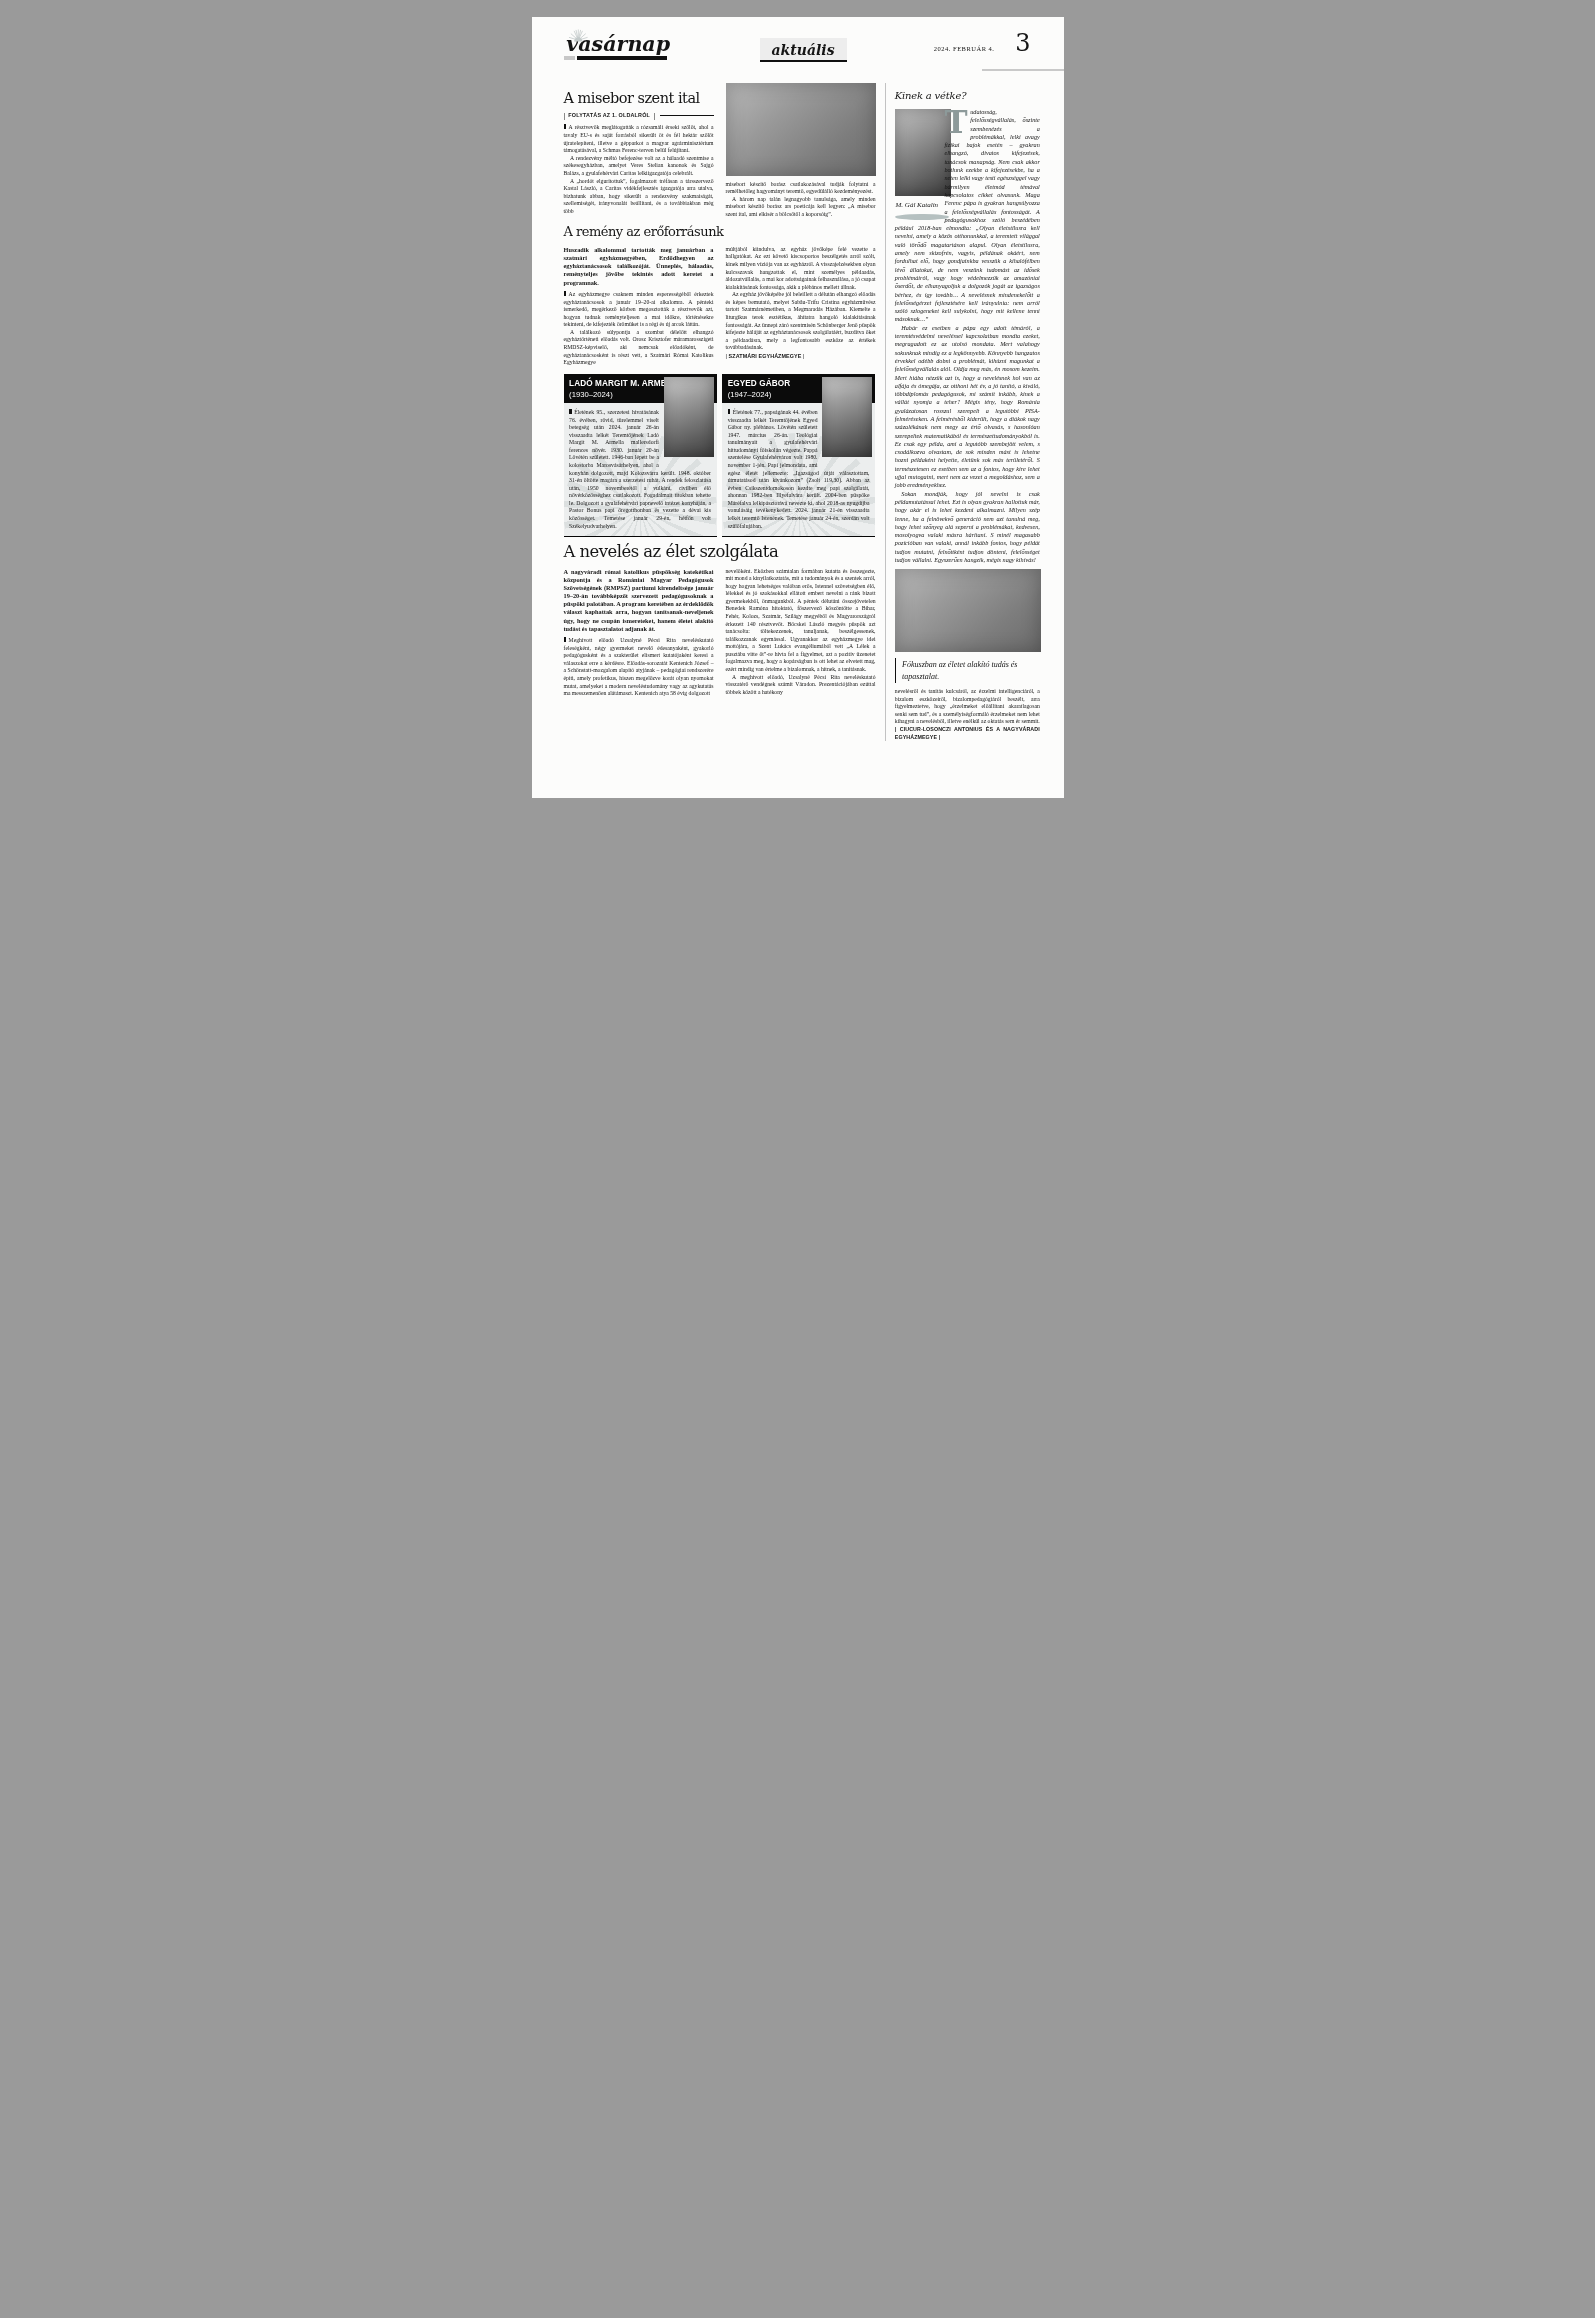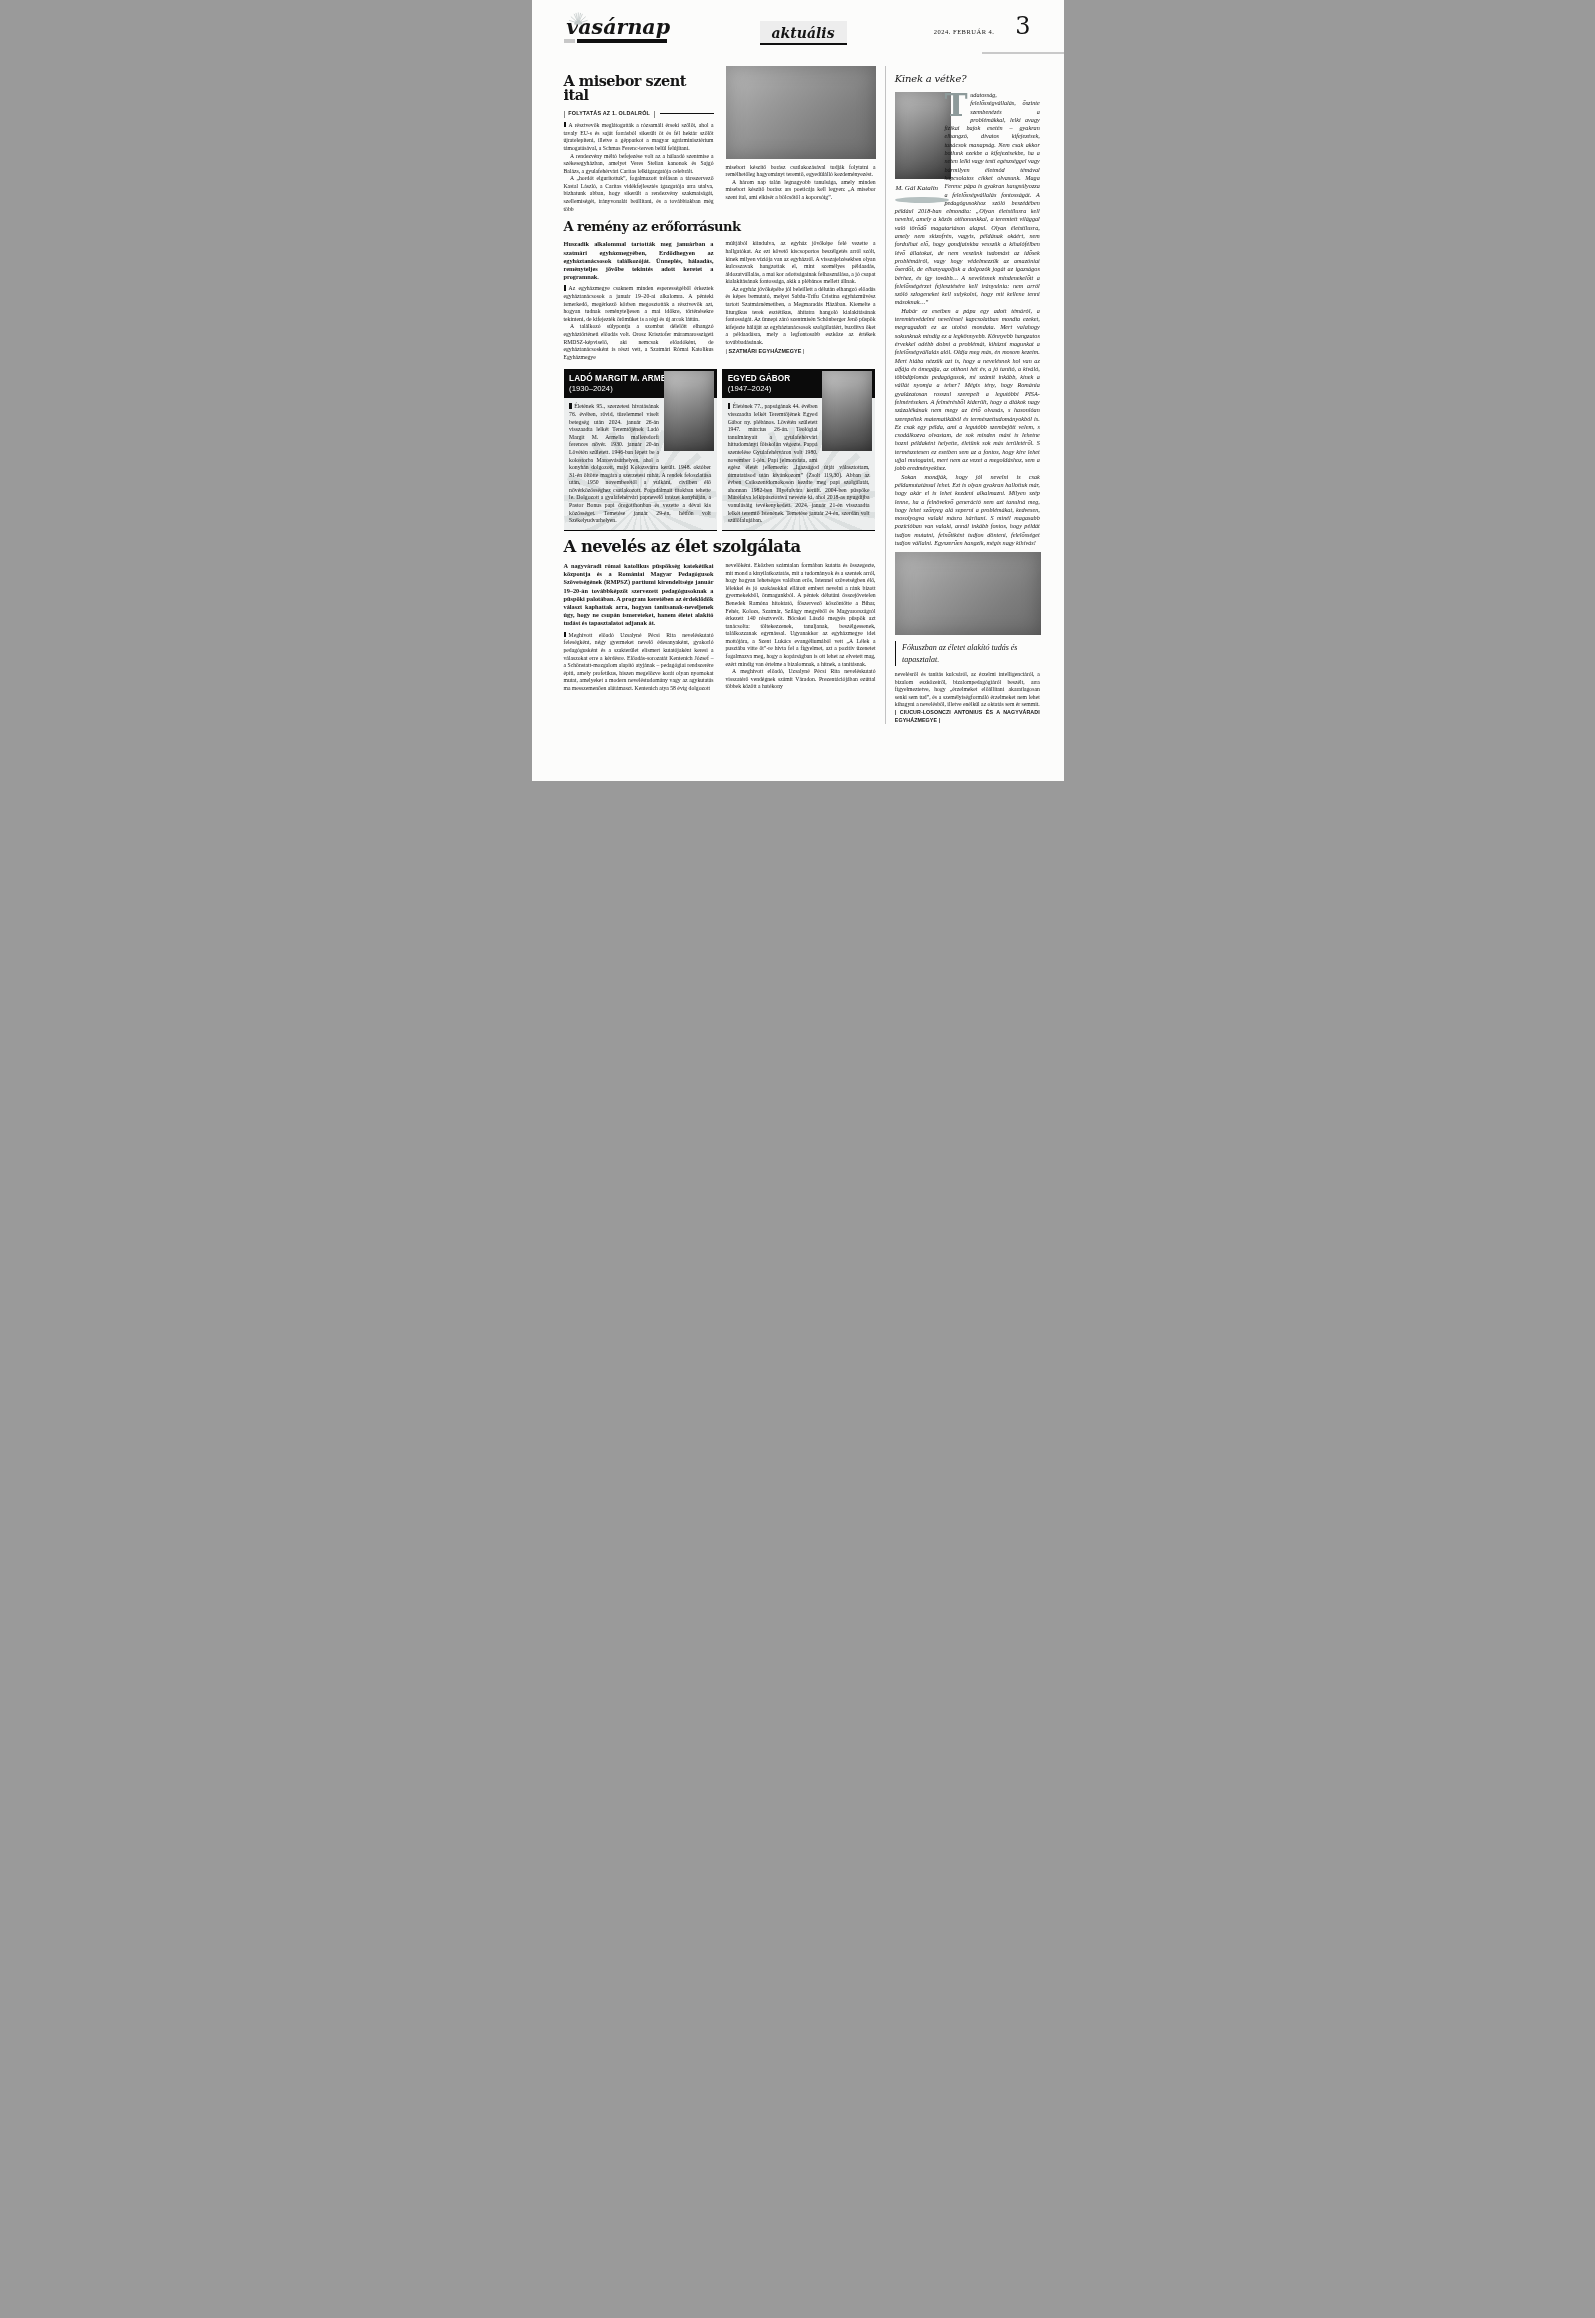--- a/index.html
+++ b/index.html
@@ -1,18 +1,18 @@
 <!DOCTYPE html>
 <html lang="hu" style="font-size:7.5px"><head>
 <meta charset="utf-8">
 <style>
   * { margin:0; padding:0; box-sizing:border-box; }
   html,body { background:#9a9a9a; }
   .page {
-    position:relative; width:532px; height:781px; margin:0 auto;
+    position:relative; width:532px; height:781px; margin:17px auto;
     background:#fcfcfb; color:#151515; overflow:hidden;
     padding:14px 33px 0 32px;
     font-family:"Liberation Serif", serif;
   }
   
   .hdr { position:relative; height:52px; }
   .masthead { position:absolute; left:0; top:2.8px; width:122px; }
   .sun-icon { position:absolute; left:4.7px; top:-4.7px; }
   .masthead-word { font-family:"DejaVu Serif", serif; font-style:italic; font-weight:bold;
     font-size:20.6px; letter-spacing:0; line-height:1; display:block; padding-left:2.8px; }
@@ -31,21 +31,21 @@
   .content { display:flex; align-items:stretch; }
   .left-zone { width:312px; }
   .right-zone { width:155px; margin-left:9.3px; border-left:0.5px solid #c2c2c2; padding-left:9px; }
   .cols { display:flex; gap:12px; }
   .col { width:150px; }
   
   .bt { font-size:5.7px; line-height:1.33; text-align:justify; }
   .bt.ind { text-indent:6.5px; }
   .pmark { display:inline-block; width:2.8px; height:5.1px; background:#101010; margin-right:2.3px; }
   .lead { font-weight:bold; font-size:6.3px; line-height:1.3; text-align:justify; margin-bottom:4.2px; }
-  .headline { font-family:"DejaVu Serif", serif; font-weight:bold; letter-spacing:-0.5px; line-height:1.02; }
+  .headline { font-family:"DejaVu Serif", serif; font-weight:normal; letter-spacing:-0.5px; line-height:1.02; }
   .h-misebor { font-size:14.5px; margin:7.5px 0 6.5px; }
   .h-remeny { font-size:13px; margin:0.9px 0 7.5px; }
   .h-neveles { font-size:16.4px; margin:1.9px 0 6.5px; }
   .kicker { display:flex; align-items:center; font-family:"Liberation Sans", sans-serif;
     font-weight:bold; font-size:5.4px; letter-spacing:0.2px; margin-bottom:5.6px; white-space:nowrap; }
   .kicker .vbar { font-weight:normal; color:#333; margin:0 2.8px 0 0; font-size:7px; }
   .kicker .vbar2 { font-weight:normal; color:#333; margin:0 3.7px; font-size:7px; }
   .kicker .rule { flex:1; height:0.9px; background:#101010; }
   .byline-line { font-family:"Liberation Sans", sans-serif; font-weight:bold; font-size:5.4px;
     letter-spacing:0.1px; margin-top:1.4px; }

